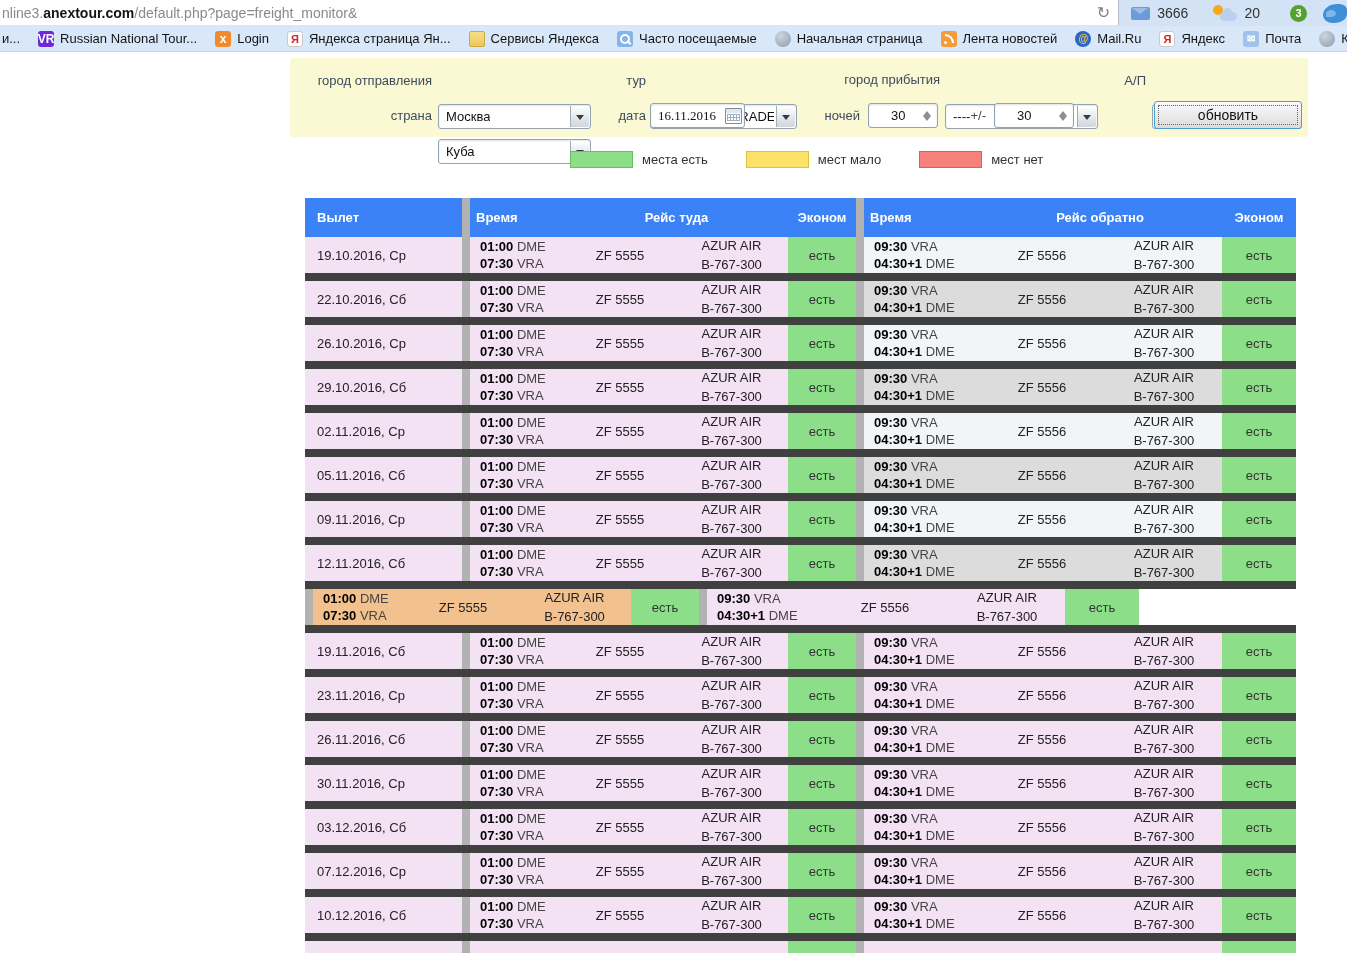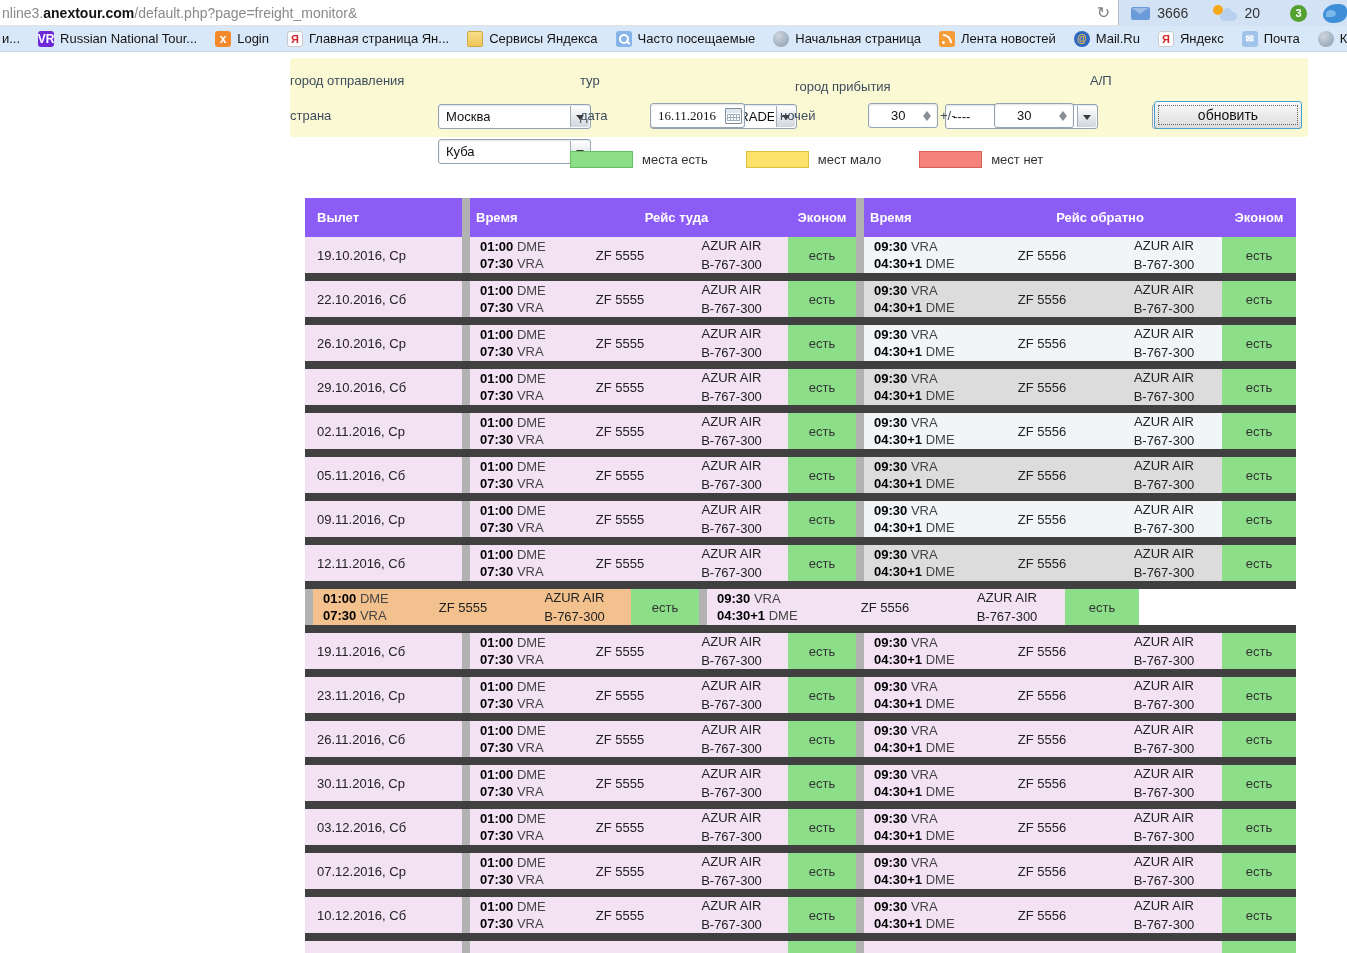--- a/index.html
+++ b/index.html
@@ -47,21 +47,21 @@
   .ic-rss::before{content:"";position:absolute;left:3px;bottom:3px;width:3px;height:3px;background:#fff;border-radius:50%;}
   .ic-rss::after{content:"";position:absolute;left:4px;bottom:4px;width:7px;height:7px;
                  border-top:2px solid #fff;border-right:2px solid #fff;border-top-right-radius:9px;}
   .ic-mailru{background:#2e66c0;color:#f7c64a;border-radius:50%;font-size:10px;}
   .ic-envelope{background:#9fc3ea;color:#fff;font-size:10px;}
 
   
   .content{position:relative;height:901px;background:#fff;}
 
   .form-panel{position:absolute;left:290px;top:6px;width:1018px;height:79px;background:#fbf8d4;border-radius:3px;}
-  .f-label{position:absolute;text-align:left;font-size:13px;color:#3c4c5c;line-height:25px;white-space:nowrap;}
+  .f-label{position:absolute;text-align:right;font-size:13px;color:#3c4c5c;line-height:25px;white-space:nowrap;}
   .select,.textbox,.spinner{position:absolute;height:25px;background:#fff;border:1px solid #93a3b1;border-radius:3px;
         box-sizing:border-box;display:flex;align-items:center;font-size:13px;color:#111;
         box-shadow:inset 0 1px 2px rgba(0,0,0,.12);}
   .select{padding-left:7px;margin-top:36px;}
   .sel-val{white-space:nowrap;overflow:hidden;max-width:calc(100% - 22px);}
   .sel-btn{position:absolute;top:1px;bottom:1px;right:1px;width:18px;background:linear-gradient(#ffffff,#cfd6de);
            border-left:1px solid #9fabb6;border-radius:0 2px 2px 0;display:flex;align-items:flex-start;justify-content:center;cursor:pointer;}
   .sel-btn::after{content:"";border:4px solid transparent;border-top:5px solid #3a3a3a;margin-top:9px;}
   .textbox{padding-left:7px;font-family:Liberation Serif, serif;}
   .cal{position:absolute;right:2px;top:4px;width:15px;height:14px;border:1px solid #7e8b98;border-radius:1px;
@@ -80,21 +80,21 @@
            font-family:"Liberation Sans",sans-serif;}
   .refresh::after{content:"";position:absolute;left:3px;right:3px;top:3px;bottom:3px;border:1px dotted #666;}
 
   .legend{position:absolute;left:570px;top:99px;display:flex;align-items:center;}
   .lg-item{display:flex;align-items:center;}
   .lg-sw{width:63px;height:17px;border:1px solid;box-sizing:border-box;}
   .lg-label{font-size:13px;color:#333;margin:0 38px 0 9px;white-space:nowrap;}
 
   
   .ftable{position:absolute;left:305px;top:146px;width:991px;height:755px;overflow:hidden;font-size:13px;color:#222;}
-  .t-head{display:flex;height:39px;background:#8b5cf6;color:#fff;font-weight:bold;align-items:stretch;}
+  .t-head{display:flex;height:39px;background:#3b82f6;color:#fff;font-weight:bold;align-items:stretch;}
   .t-head>div{display:flex;align-items:center;box-sizing:border-box;}
   .t-row{display:flex;height:44px;border-bottom:8px solid #404040;box-sizing:border-box;cursor:pointer;}
   .t-row>div{box-sizing:border-box;}
   .h-date,.c-date{width:157px;}
   .c-sep{width:8px;background:#b2b2b2;flex:none;}
   .h-time1,.c-time1{width:95px;}
   .c-flight1{width:110px;}
   .c-air1{width:113px;}
   .h-flight1{width:223px;justify-content:center;}
   .h-ec1,.c-ec1{width:68px;}
@@ -149,21 +149,21 @@
       <div class="bm-item">
         <span class="ic ic-vr">VR</span>
         <span class="bm-label">Russian National Tour...</span>
       </div>
       <div class="bm-item">
         <span class="ic ic-xampp">x</span>
         <span class="bm-label">Login</span>
       </div>
       <div class="bm-item">
         <span class="ic ic-yandex">Я</span>
-        <span class="bm-label">Главная страница Ян...</span>
+        <span class="bm-label">Яндекса страница Ян...</span>
       </div>
       <div class="bm-item">
         <span class="ic ic-folder"></span>
         <span class="bm-label">Сервисы Яндекса</span>
       </div>
       <div class="bm-item">
         <span class="ic ic-search"></span>
         <span class="bm-label">Часто посещаемые</span>
       </div>
       <div class="bm-item">
@@ -198,21 +198,21 @@
       <span class="f-label" style="left:0;top:10px;width:142px">город отправления</span>
       <div class="select" style="left:148px;top:10px;width:153px">
         <span class="sel-val">Москва</span>
         <span class="sel-btn"></span>
       </div>
       <span class="f-label" style="left:290px;top:10px;width:66px">тур</span>
       <div class="select" style="left:360px;top:10px;width:147px">
         <span class="sel-val">MOSCOW VARADERO</span>
         <span class="sel-btn"></span>
       </div>
-      <span class="f-label" style="left:505px;top:16px;width:145px">город прибытия</span>
+      <span class="f-label" style="left:505px;top:9px;width:145px">город прибытия</span>
       <div class="select" style="left:655px;top:10px;width:153px">
         <span class="sel-val">----</span>
         <span class="sel-btn"></span>
       </div>
       <span class="f-label" style="left:800px;top:10px;width:56px">А/П</span>
       <div class="select" style="left:862px;top:10px;width:150px">
         <span class="sel-val">-----</span>
         <span class="sel-btn"></span>
       </div>
 

